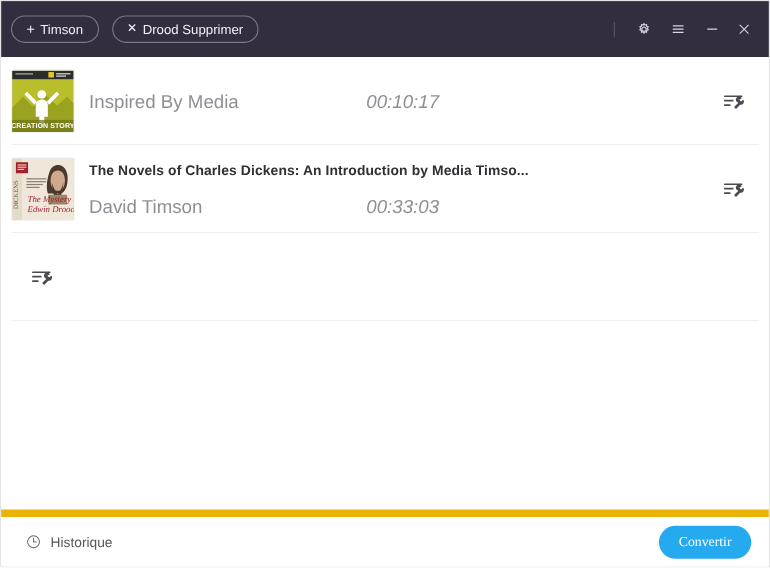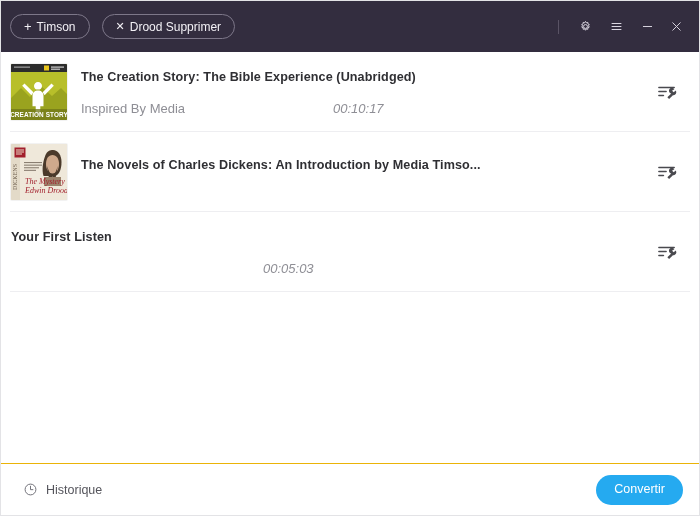--- a/index.html
+++ b/index.html
@@ -149,21 +149,21 @@
     color: #2f2f33;
     white-space: nowrap;
     overflow: hidden;
     text-overflow: ellipsis;
     letter-spacing: 0.1px;
     margin-bottom: 17px;
   }
   .row-sub {
     display: flex;
     align-items: center;
-    font-size: 13px;
+    font-size: 17px;
     color: #8e8e95;
   }
   .row-author {
     width: 252px;
     min-width: 252px;
     white-space: nowrap;
     overflow: hidden;
     text-overflow: ellipsis;
   }
   .row-duration {
@@ -181,21 +181,21 @@
     cursor: pointer;
     color: #4a4a4f;
     margin-left: 10px;
   }
   .row-action svg { display: block; }
 
   
   #footer {
     height: 52px;
     min-height: 52px;
-    border-top: 1px solid #eab308;
+    border-top: 7px solid #eab308;
     background: #ffffff;
     display: flex;
     align-items: center;
     padding: 0 16px 0 22px;
     box-sizing: border-box;
   }
   #history-btn {
     display: inline-flex;
     align-items: center;
     gap: 8px;
@@ -208,21 +208,21 @@
 
   #convert-btn {
     height: 30px;
     min-width: 76px;
     padding: 0 18px;
     border: none;
     border-radius: 15px;
     background: #25aaf0;
     color: #ffffff;
     font-size: 12.5px;
-    font-family: Liberation Sans, sans-serif;
+    font-family: Liberation Serif, serif;
     cursor: pointer;
     display: inline-flex;
     align-items: center;
     justify-content: center;
     line-height: 1;
   }
 </style>
 </head>
 <body>
 
@@ -289,21 +289,20 @@
           <path d="M0 34 L10 24 L19 33 L29 21 L41 32 L50 24 L56 30 L56 56 L0 56 Z" fill="#9aa31f"></path>
           <path d="M27 18 c2.4 0 4 1.8 4 3.9 c0 2.1 -1.6 3.7 -4 3.7 c-2.4 0 -4 -1.6 -4 -3.7 c0 -2.1 1.6 -3.9 4 -3.9 Z" fill="#ffffff"></path>
           <path d="M27 26.5 c3.2 0 5.5 2 5.5 5.2 l0 10.5 l-3.2 0 l0 8.5 l-4.6 0 l0 -8.5 l-3.2 0 l0 -10.5 c0 -3.2 2.3 -5.2 5.5 -5.2 Z" fill="#ffffff"></path>
           <path d="M22.4 28.2 L13.5 19.5 L11.2 21.7 L20.4 31.2 Z" fill="#ffffff"></path>
           <path d="M31.6 28.2 L40.5 19.5 L42.8 21.7 L33.6 31.2 Z" fill="#ffffff"></path>
           <rect x="0" y="45" width="56" height="11" fill="#6f7618" opacity="0.75"></rect>
           <text x="28" y="52.8" font-family="Liberation Sans, sans-serif" font-size="6.4" font-weight="bold" fill="#ffffff" text-anchor="middle" letter-spacing="0.1">CREATION STORY</text>
         </svg>
       </div>
       <div class="row-main">
-        <div class="row-title">The Creation Story: The Bible Experience (Unabridged)</div>
         <div class="row-sub">
           <span class="row-author">Inspired By Media</span>
           <span class="row-duration">00:10:17</span>
         </div>
       </div>
       <div class="row-action">
         <svg viewBox="0 0 22 20" width="20" height="18" stroke="currentColor" fill="none" stroke-linecap="round">
           <line x1="2" y1="5" x2="19" y2="5" stroke-width="1.7"></line>
           <line x1="2" y1="9.5" x2="10" y2="9.5" stroke-width="1.7"></line>
           <line x1="2" y1="14" x2="7" y2="14" stroke-width="1.7"></line>
@@ -329,39 +328,36 @@
           <rect x="13" y="20.6" width="18" height="1.1" fill="#8a7f72"></rect>
           <rect x="13" y="23.2" width="15" height="1.1" fill="#8a7f72"></rect>
           <rect x="13" y="25.8" width="12" height="1.1" fill="#8a7f72"></rect>
           <text x="14" y="40" font-family="Liberation Serif, serif" font-size="8" font-style="italic" fill="#a21f2c">The Mystery of</text>
           <text x="14" y="49" font-family="Liberation Serif, serif" font-size="8" font-style="italic" fill="#a21f2c">Edwin Drood</text>
           <text x="5.6" y="46" font-family="Liberation Serif, serif" font-size="6" fill="#6b5c4c" transform="rotate(-90 5.6 46)">DICKENS</text>
         </svg>
       </div>
       <div class="row-main">
         <div class="row-title">The Novels of Charles Dickens: An Introduction by Media Timso...</div>
+        <div class="row-sub">
+          <span class="row-author">David Timson</span>
+          <span class="row-duration">00:33:03</span>
+        </div>
       </div>
       <div class="row-action">
         <svg viewBox="0 0 22 20" width="20" height="18" stroke="currentColor" fill="none" stroke-linecap="round">
           <line x1="2" y1="5" x2="19" y2="5" stroke-width="1.7"></line>
           <line x1="2" y1="9.5" x2="10" y2="9.5" stroke-width="1.7"></line>
           <line x1="2" y1="14" x2="7" y2="14" stroke-width="1.7"></line>
           <path d="M19.2 7.0 a3.2 3.2 0 1 0 -3.5 4.6 l-4.3 4.3 l1.9 1.9 l4.3 -4.3 a3.2 3.2 0 0 0 3.0 -5.2 l-2.1 2.1 l-1.9 -1.9 Z" fill="currentColor" stroke="none"></path>
         </svg>
       </div>
     </div>
 
     <div class="list-row">
-      <div class="row-main">
-        <div class="row-title">Your First Listen</div>
-        <div class="row-sub">
-          <span class="row-author"></span>
-          <span class="row-duration">00:05:03</span>
-        </div>
-      </div>
       <div class="row-action">
         <svg viewBox="0 0 22 20" width="20" height="18" stroke="currentColor" fill="none" stroke-linecap="round">
           <line x1="2" y1="5" x2="19" y2="5" stroke-width="1.7"></line>
           <line x1="2" y1="9.5" x2="10" y2="9.5" stroke-width="1.7"></line>
           <line x1="2" y1="14" x2="7" y2="14" stroke-width="1.7"></line>
           <path d="M19.2 7.0 a3.2 3.2 0 1 0 -3.5 4.6 l-4.3 4.3 l1.9 1.9 l4.3 -4.3 a3.2 3.2 0 0 0 3.0 -5.2 l-2.1 2.1 l-1.9 -1.9 Z" fill="currentColor" stroke="none"></path>
         </svg>
       </div>
     </div>
 

